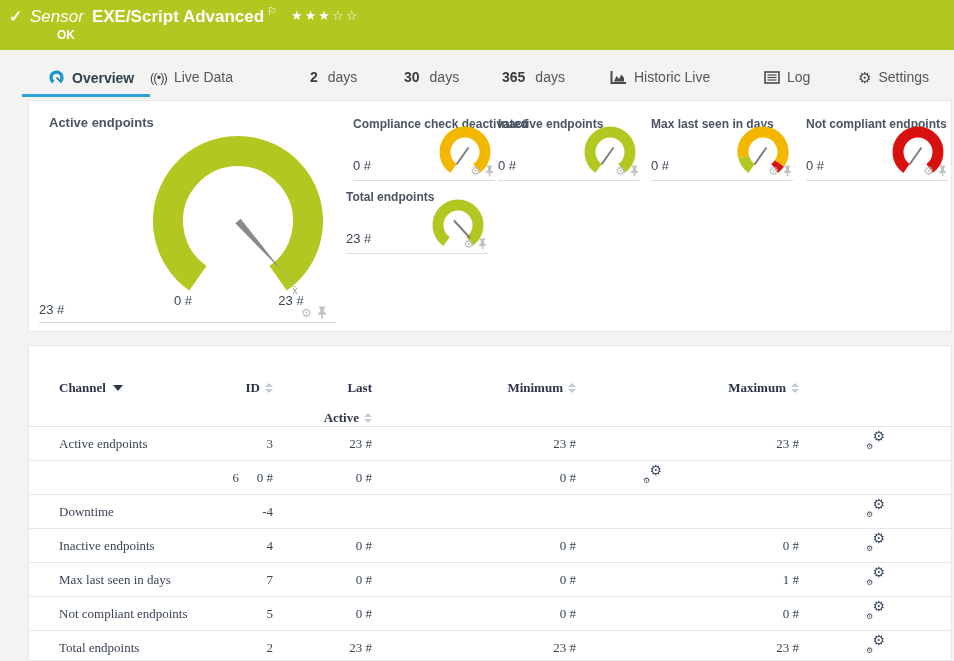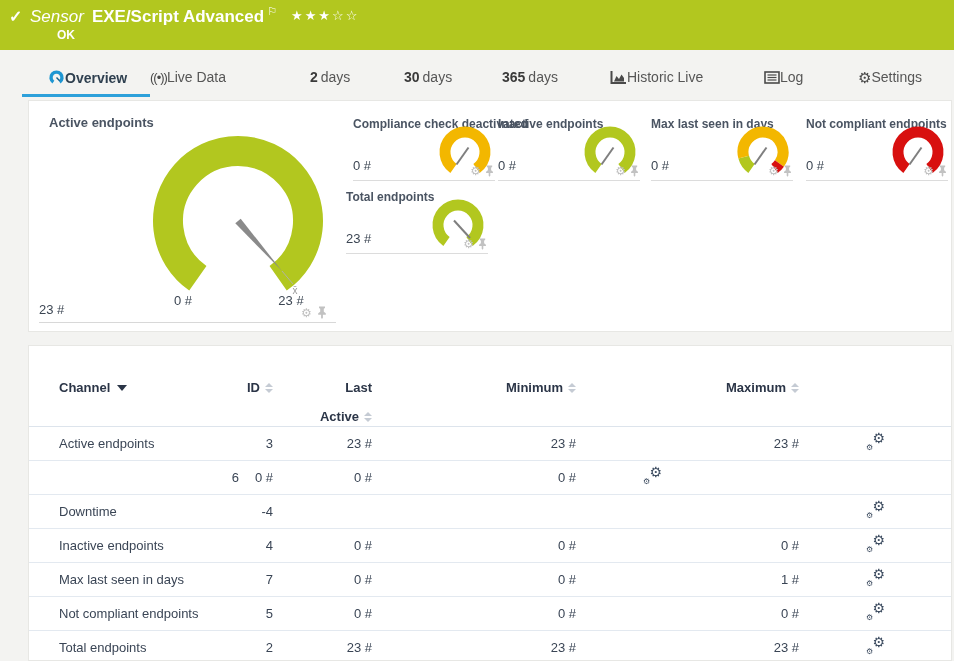--- a/index.html
+++ b/index.html
@@ -11,32 +11,32 @@
   .topbar .check{position:absolute;left:9px;top:7px;font-size:16px;font-weight:bold;}
   .titleline{position:absolute;left:30px;top:5px;font-size:17px;white-space:nowrap;}
   .kind{font-style:italic;font-weight:400;margin-right:8px;}
   .sname{font-weight:700;}
   .flag{font-size:11px;vertical-align:7px;margin-left:3px;}
   .stars{margin-left:14px;font-size:13px;letter-spacing:2px;vertical-align:2px;}
   .okstate{position:absolute;left:45px;top:28px;font-size:12px;font-weight:700;margin-left:12px;}
 
   
   .tabs{position:absolute;left:0;top:60px;width:954px;height:37px;}
-  .tab{position:absolute;top:9px;display:flex;align-items:center;gap:0;font-size:14px;color:#565656;cursor:pointer;white-space:nowrap;}
+  .tab{position:absolute;top:9px;display:flex;align-items:center;gap:7px;font-size:14px;color:#565656;cursor:pointer;white-space:nowrap;}
   .tab .num{font-weight:700;color:#3a3a3a;margin-right:3px;}
   .tab.active{color:#2f4050;font-weight:600;}
   .tab-underline{position:absolute;left:22px;top:34px;width:128px;height:3px;background:#2da0da;}
   .ticon{display:inline-block;color:#4a4a4a;}
   .broadcast-txt{font-size:13px;letter-spacing:-1px;color:#4a4a4a;}
   .gearglyph{font-size:15px;color:#4a4a4a;line-height:1;}
 
   
   .card{position:absolute;left:28px;width:924px;background:#fff;border:1px solid #e7e7e4;box-sizing:border-box;}
   .gauges-card{top:100px;height:232px;}
-  .table-card{top:345px;height:316px;}
+  .table-card{top:345px;height:316px;font-family:Liberation Serif, serif;}
 
   
   .ptitle{position:absolute;left:20px;top:14px;font-size:13px;font-weight:600;color:#4a5462;}
   .bigsvg{position:absolute;left:109px;top:15px;}
   .gmin{position:absolute;left:126px;top:192px;width:56px;text-align:center;font-size:13px;color:#3c4653;}
   .gmax{position:absolute;left:234px;top:192px;width:56px;text-align:center;font-size:13px;color:#3c4653;}
   .gval{position:absolute;left:10px;top:201px;font-size:13px;color:#3c4653;}
   .punder{position:absolute;left:10px;top:221px;width:297px;border-bottom:1px solid #d8d8d8;}
   .panelicons{position:absolute;display:flex;align-items:center;gap:5px;}
   .pi-primary{left:272px;top:205px;}

